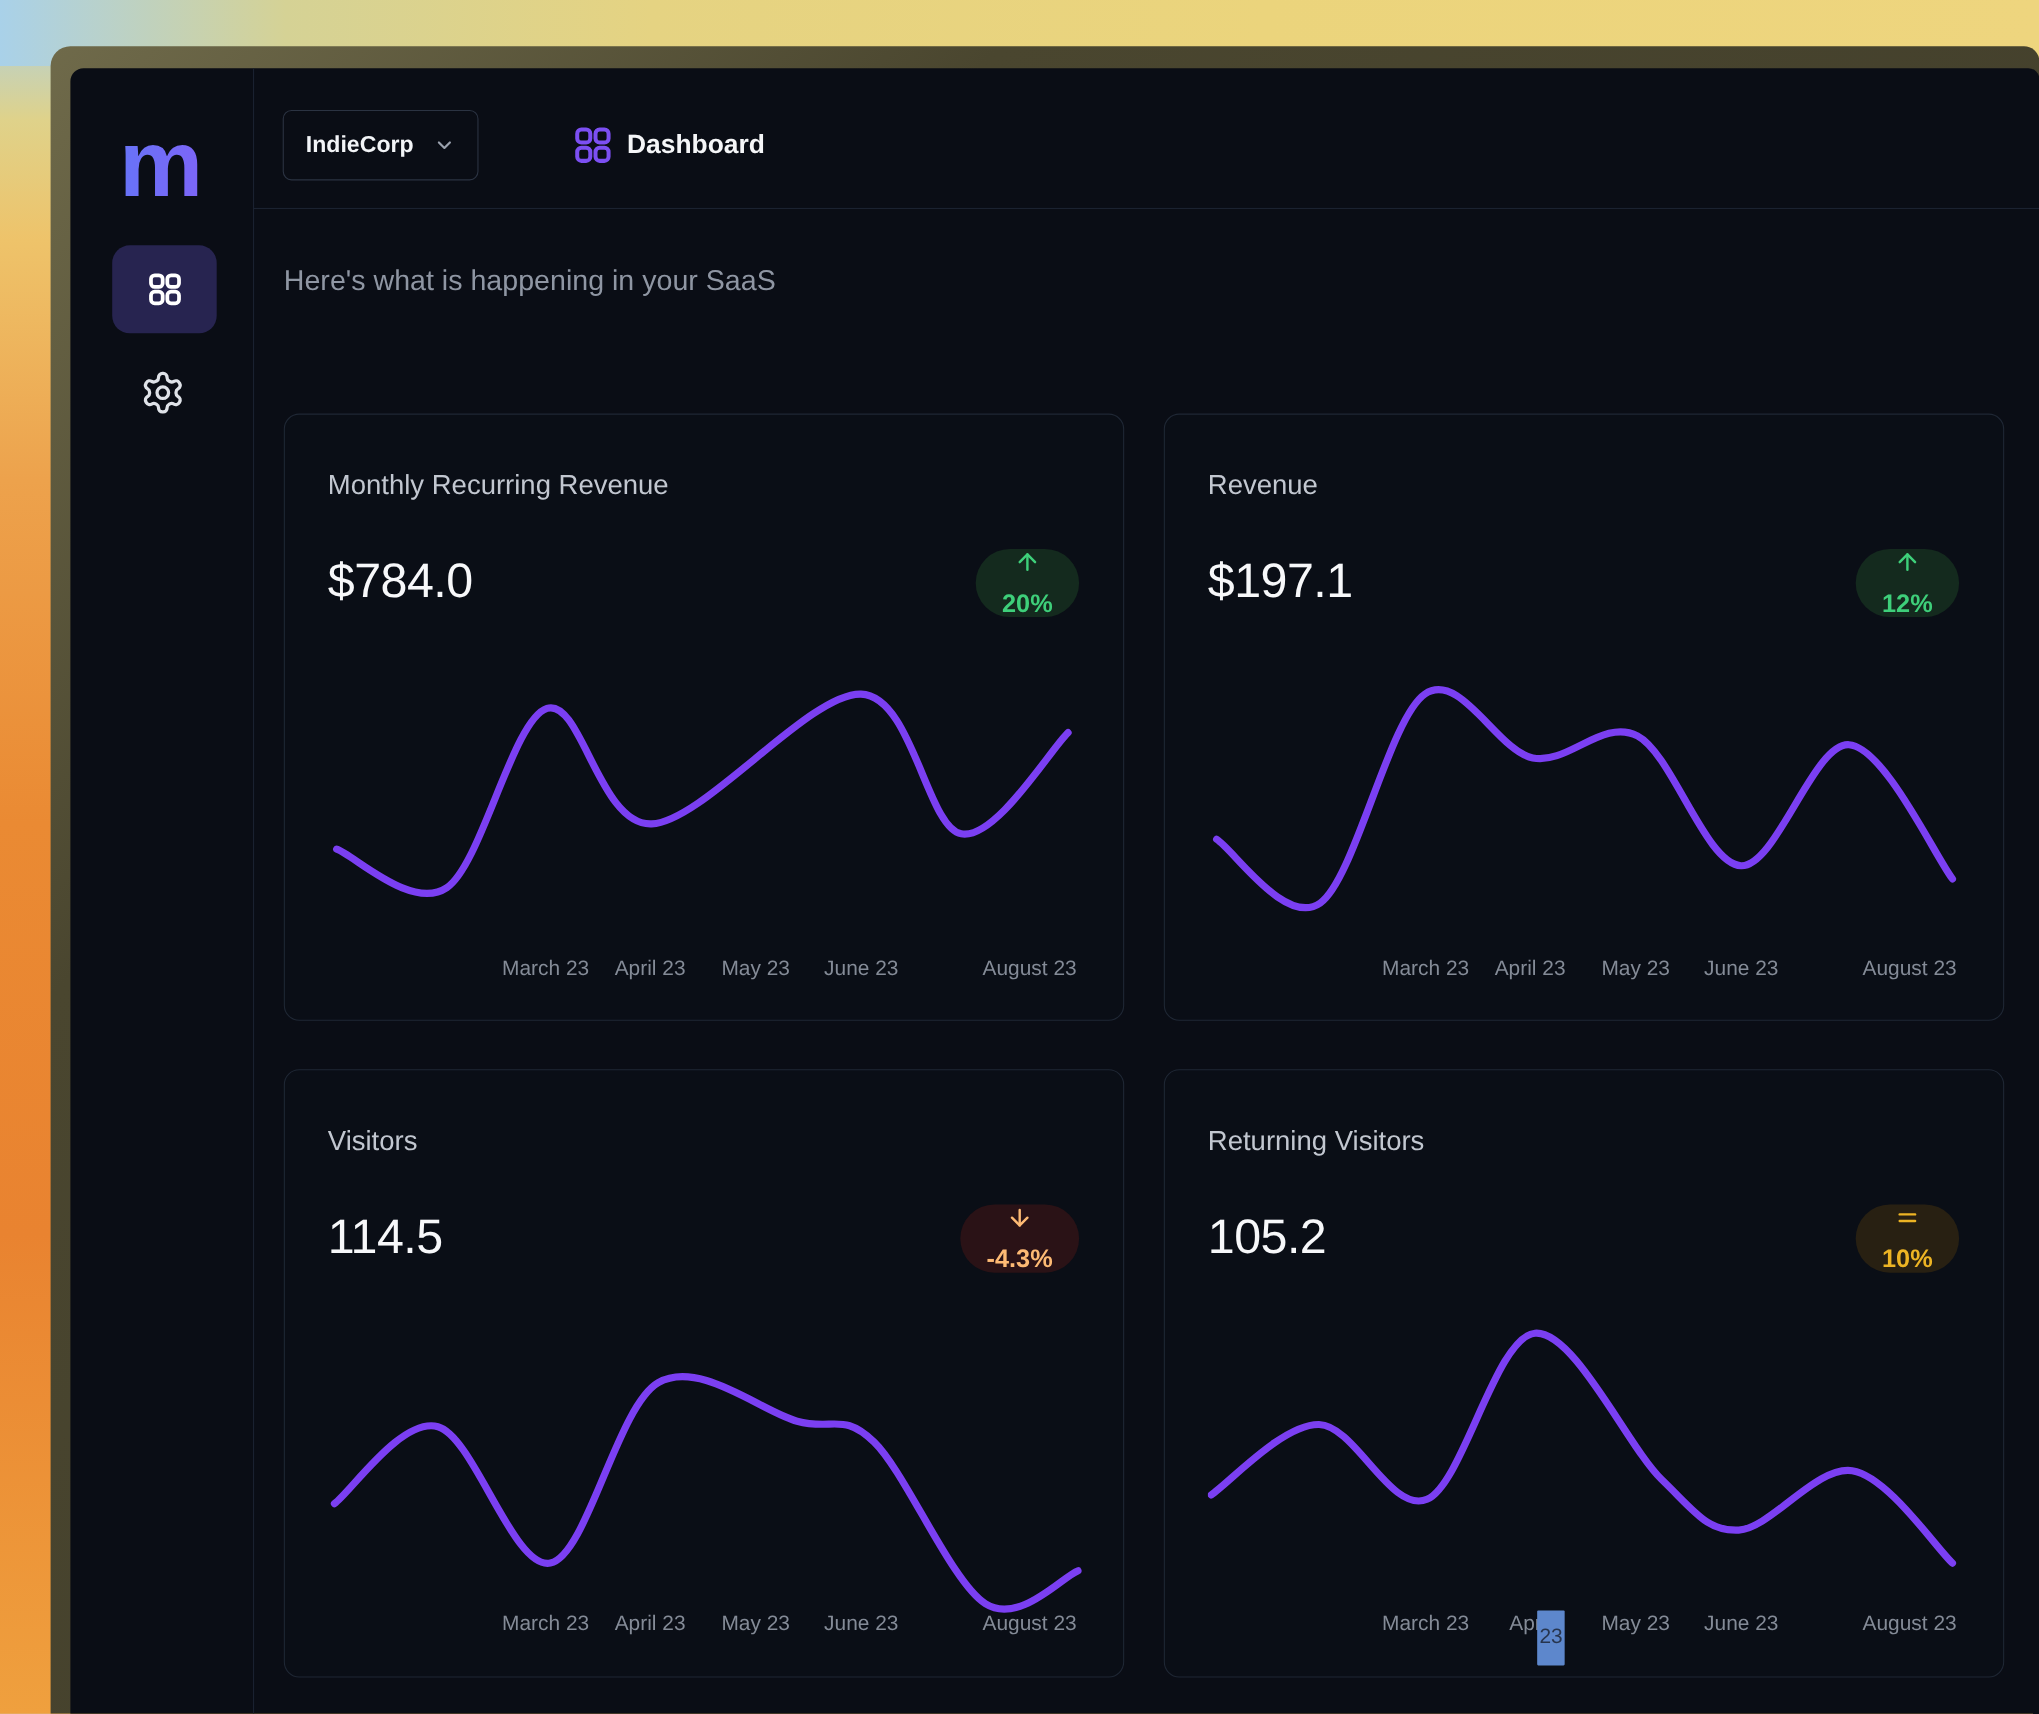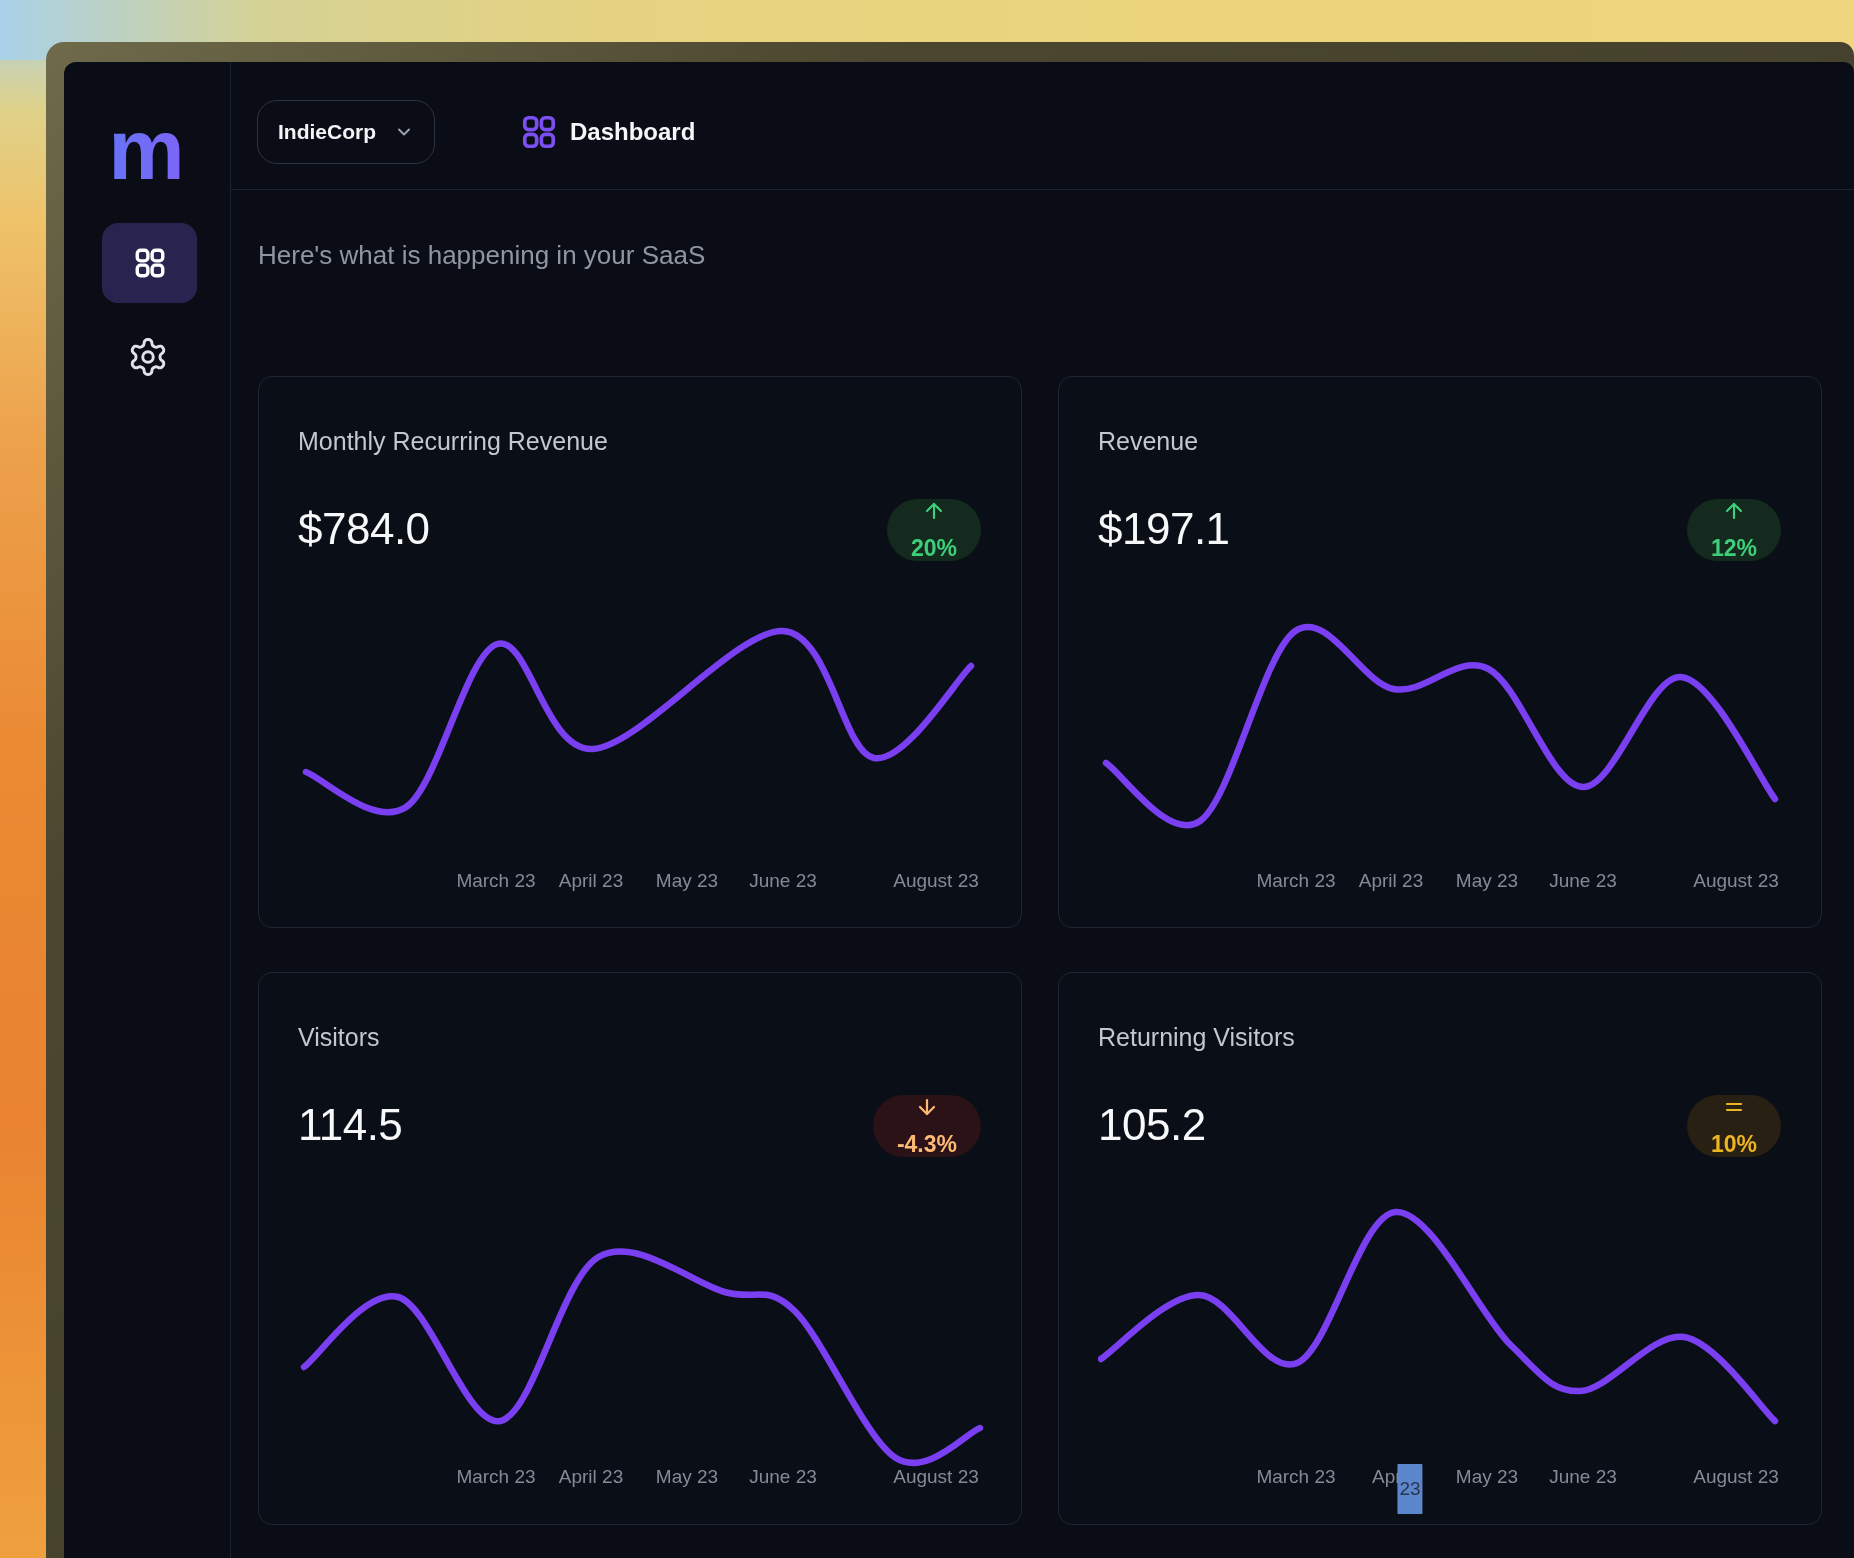--- a/index.html
+++ b/index.html
@@ -22,21 +22,21 @@
     background:linear-gradient(90deg,#5a7cf8,#8a5cf6);
     -webkit-background-clip:text;background-clip:text;color:transparent;}
   .nav-tile{position:absolute;left:38px;top:161px;width:95px;height:80px;border-radius:16px;
     background:#272450;display:flex;align-items:center;justify-content:center;cursor:pointer;}
   .nav-settings{position:absolute;left:63px;top:274px;width:42px;height:42px;display:flex;
     align-items:center;justify-content:center;cursor:pointer;color:#dfe2e8;}
   
   .main{position:absolute;left:166px;top:0;right:0;bottom:0;}
   .appheader{position:absolute;left:0;top:0;right:0;height:127px;border-bottom:1px solid #1b2230;}
   .team-btn{position:absolute;left:27px;top:38px;height:64px;padding:0 20px;box-sizing:border-box;
-    display:flex;align-items:center;gap:18px;border:1.5px solid #2b3342;border-radius:20px;
+    display:flex;align-items:center;gap:18px;border:1.5px solid #2b3342;border-radius:8px;
     background:transparent;color:#f2f4f7;font-size:21px;font-weight:600;cursor:pointer;
     font-family:inherit;}
   .crumb{position:absolute;left:290px;top:51px;display:flex;align-items:center;gap:12px;}
   .crumb-title{color:#f5f6f8;font-size:24px;font-weight:600;line-height:38px;}
   
   .welcome{position:absolute;left:28px;top:164px;}
   .welcome h1{margin:0;font-size:31px;line-height:40px;font-weight:700;color:#f7f8fa;}
   .welcome p{margin:12px 0 0 0;font-size:26px;line-height:34px;font-weight:400;color:#8f96a3;}
   
   .cards{position:absolute;left:28px;top:314px;display:grid;

